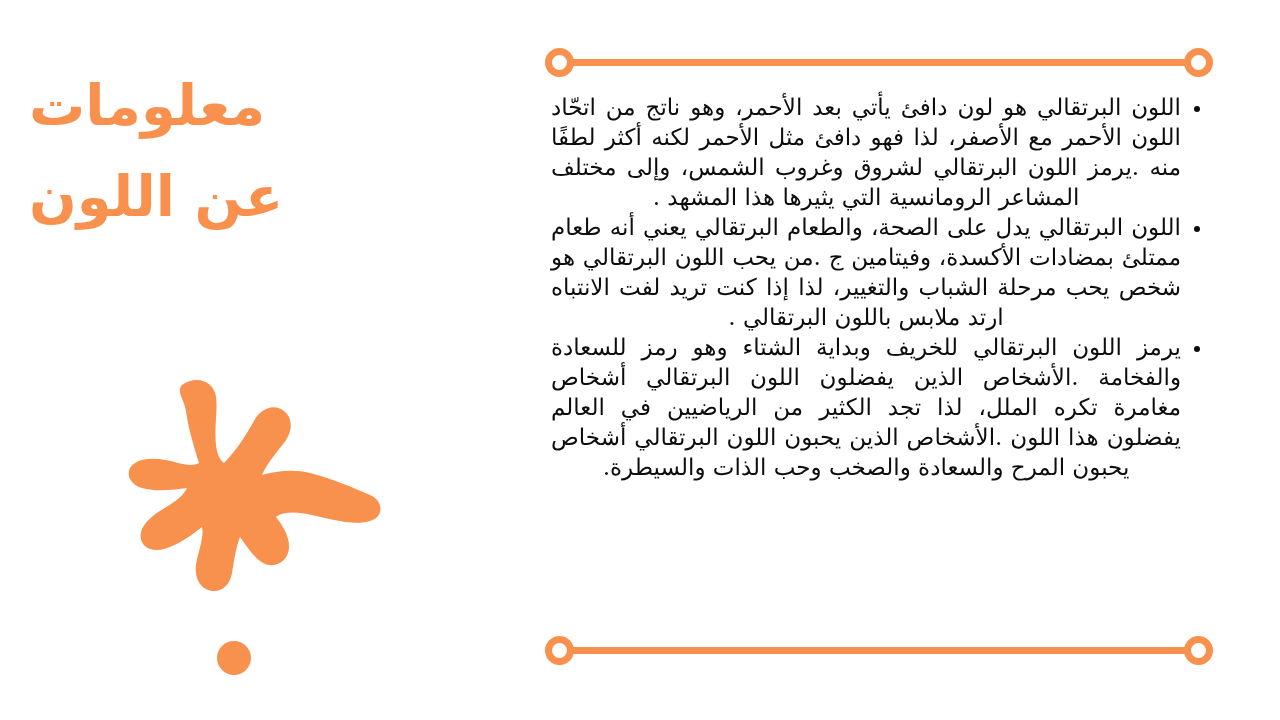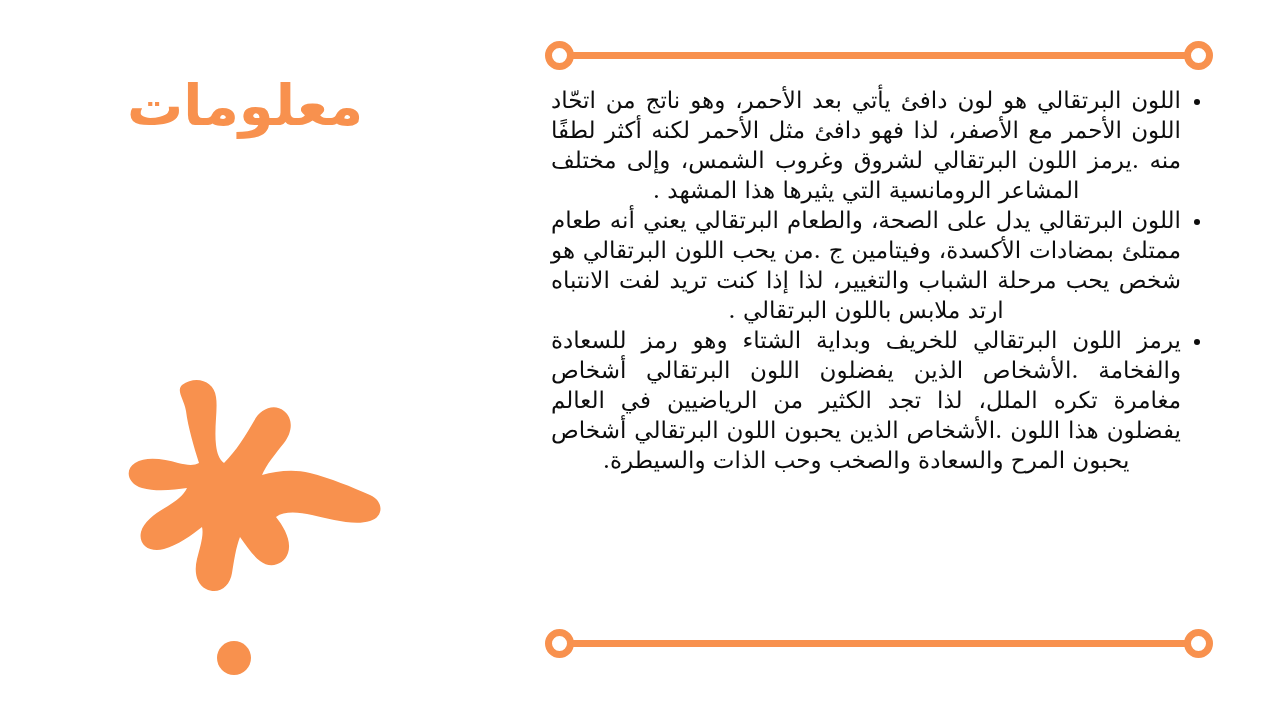--- a/index.html
+++ b/index.html
@@ -4,40 +4,40 @@
 <style>
   html,body{margin:0;padding:0;}
   body{
     width:1280px;height:720px;overflow:hidden;background:#ffffff;position:relative;
     font-family:"DejaVu Sans","Liberation Sans",sans-serif;
   }
   .slide{position:absolute;inset:0;background:#ffffff;}
 
   
   .left-col{
-    position:absolute;left:40px;top:60px;width:410px;text-align:center;
+    position:absolute;left:29px;top:60px;width:410px;text-align:left;
   }
   .slide-title{
     direction:rtl;
     margin:0;
     color:#F8914E;
     font-size:56px;
     font-weight:800;
     line-height:91px;
     letter-spacing:0;
     font-family:"DejaVu Sans","Liberation Sans",sans-serif;
   }
   .splat-wrap{
     position:absolute;left:103px;top:375px;width:302px;height:308px;
   }
   .splat-wrap svg{display:block;width:100%;height:100%;}
 
   
   .right-col{
-    position:absolute;left:545px;top:37px;width:668px;height:625px;
+    position:absolute;left:545px;top:44px;width:668px;height:625px;
   }
   .rule{
     position:absolute;left:0;right:0;display:flex;align-items:center;height:32px;
   }
   .rule-top{top:2px;}
   .rule-bottom{top:590px;}
   .rule .ring{
     width:15px;height:15px;border:7px solid #F8914E;border-radius:50%;
     background:#ffffff;flex:0 0 auto;
   }
@@ -63,21 +63,21 @@
   .body-text li{margin:0;padding:0;}
   .body-text li::marker{color:#0d0d0d;font-size:20px;}
 </style>
 </head>
 <body>
 
 <div class="slide">
 
   <div class="left-col">
     <h1 class="slide-title"><span>معلومات</span><br>
-      <br>
+      <span>عن اللون</span><br>
     </h1>
   </div>
 
   <div class="splat-wrap">
     <svg viewBox="0 0 300 308" xmlns="http://www.w3.org/2000/svg" aria-hidden="true">
       <g fill="#F8914E">
         <path d="M78 10
           C92 0 110 6 112 22
           C114 34 110 52 112 70
           C113 78 115 84 120 88

